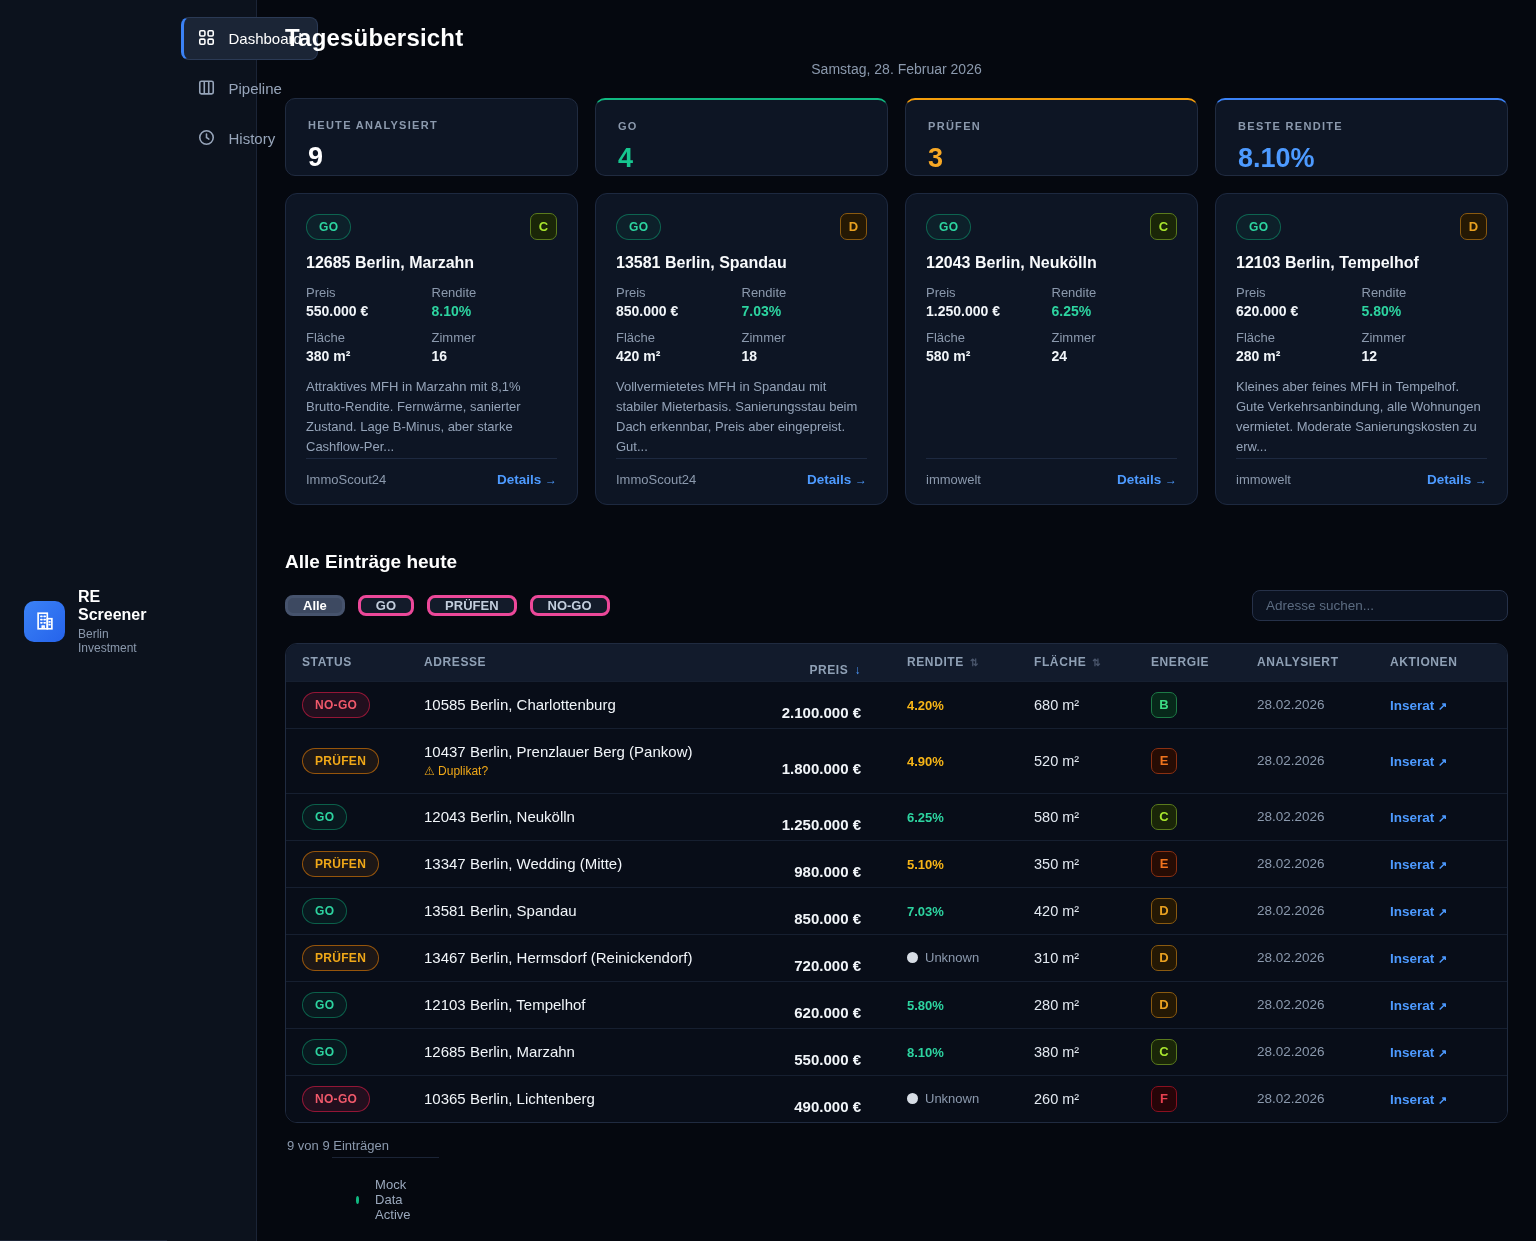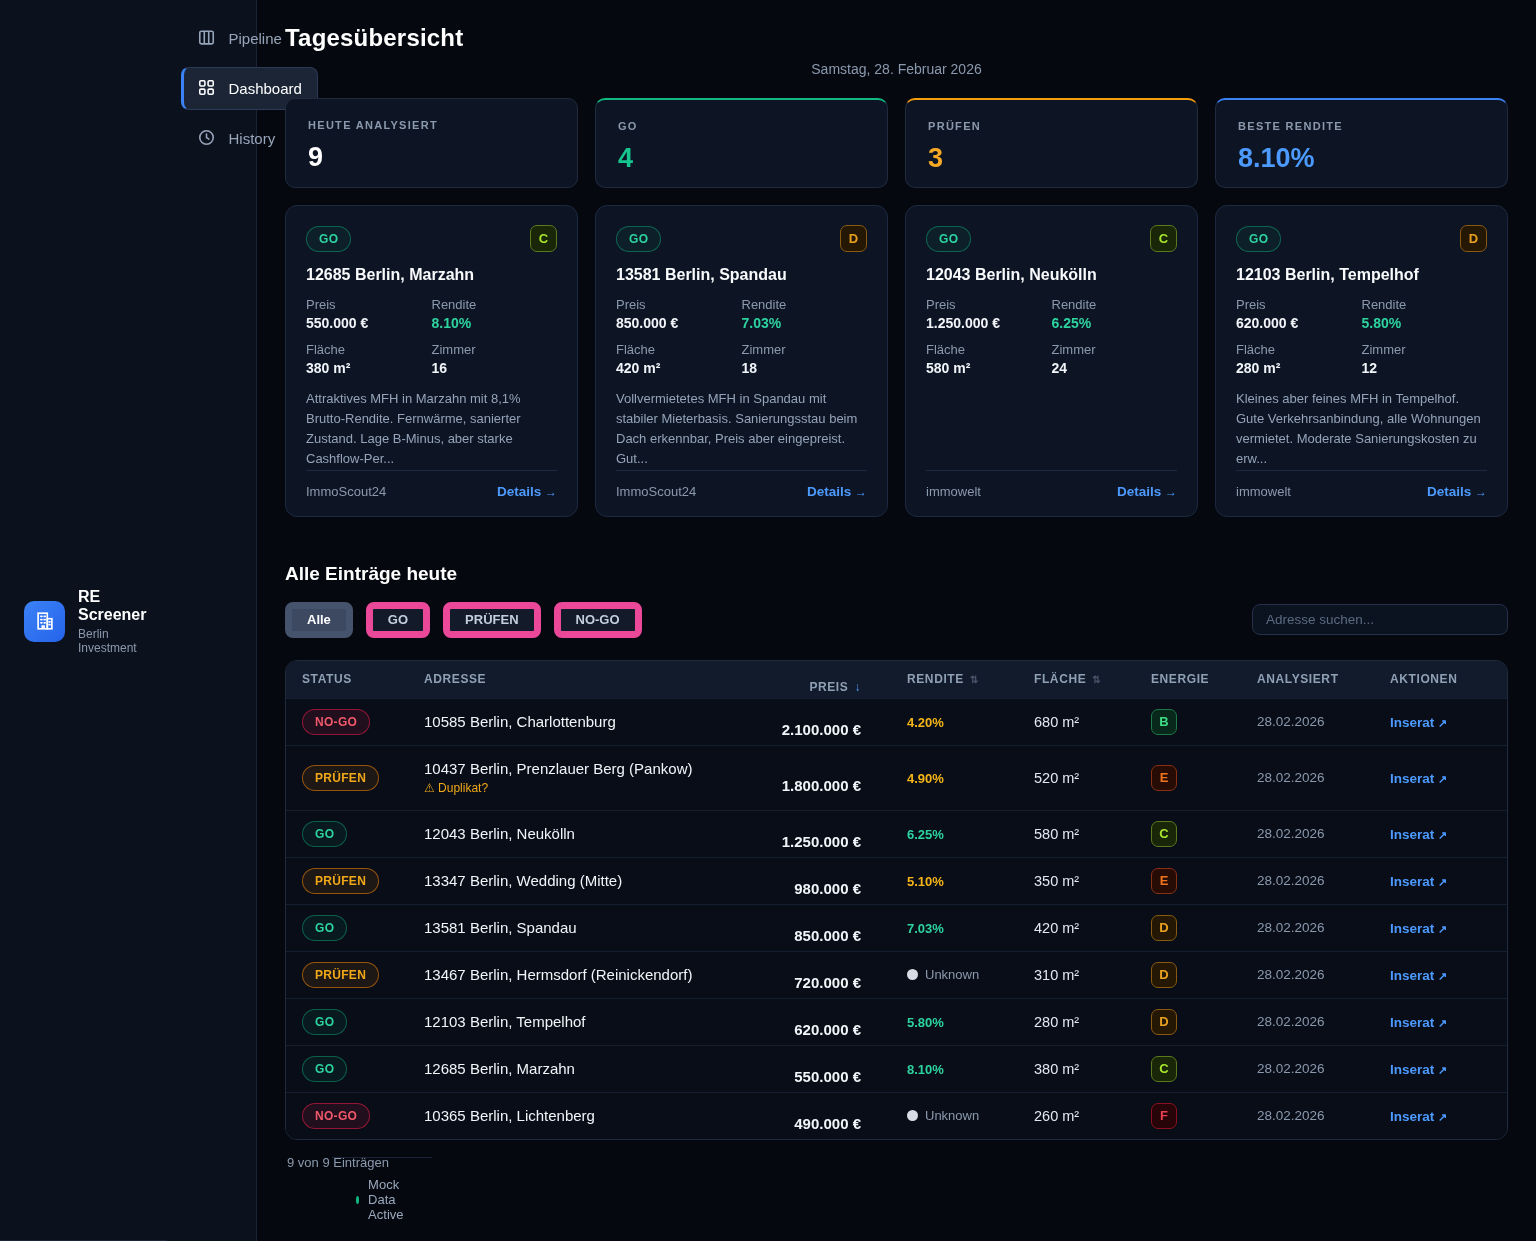--- a/index.html
+++ b/index.html
@@ -42,34 +42,34 @@
     background:#1b2536;
     border:1px solid #2b3a55;
     border-left:3px solid #3b82f6;
     padding-left:13px;
     color:#ffffff;
   }
   .sb-footer {
     margin-top:auto;
     border-top:1px solid #1b2436;
     padding:19px 24px;
-    display:flex; align-items:center; gap:9px;
+    display:flex; align-items:center; gap:16px;
     font-size:13px; color:#9aa8bc;
   }
   .green-dot { width:8px; height:8px; border-radius:50%; background:#10b981; }
 
   
   .main { flex:1; padding:24px 28px 0 28px; overflow:hidden; }
   .page-title { font-size:24px; font-weight:bold; color:#ffffff; letter-spacing:0.2px; }
   .page-date { font-size:14px; color:#8b99ad; margin-top:9px;text-align:center; }
 
   .stats-row { display:grid; grid-template-columns:repeat(4,1fr); gap:17px; margin-top:21px; }
   .stat-card {
     background:#0d1524; border:1px solid #202b40; border-radius:10px;
-    padding:20px 22px; height:90px;
+    padding:20px 22px; height:78px;
   }
   .stat-card.acc { border-top-width:2px; }
   .stat-label { font-size:11px; font-weight:bold; letter-spacing:1.3px; color:#8b99ad; }
   .stat-value { font-size:27px; font-weight:bold; margin-top:11px; color:#ffffff; }
 
   .section-title { font-size:19px; font-weight:bold; color:#ffffff; }
   .tp-title { margin-top:41px; }
   .picks-row { display:grid; grid-template-columns:repeat(4,1fr); gap:17px; margin-top:17px; }
   .pick-card {
     background:#0d1524; border:1px solid #1d2940; border-radius:12px;
@@ -97,22 +97,22 @@
     margin-top:auto; padding-top:13px; border-top:1px solid #1d2940;
     display:flex; justify-content:space-between; align-items:center;
   }
   .pick-source { font-size:13px; color:#8b99ad; }
   .details-link { font-size:13.5px; font-weight:bold; color:#4d9aff; cursor:pointer; }
   .details-link .arr { font-size:12px; }
 
   .entries-title { margin-top:46px; }
   .filters-row { display:flex; align-items:center; gap:13px; margin-top:17px; }
   .filter-btn {
-    height:36px; padding:0 15px; border-radius:8px;
-    background:#131b2a; border:7px solid #ec4899;
+    height:21px; padding:0 15px; border-radius:8px;
+    background:#131b2a; border:3px solid #ec4899;
     color:#c3cedd; font-size:13px; font-weight:bold;
     font-family:"Liberation Sans", sans-serif;
     display:flex; align-items:center; cursor:pointer;
   }
   .filter-btn.active { background:#3d4961; border-color:#46536d; color:#ffffff; }
   .search-input {
     margin-left:auto; width:256px; height:31px;
     background:#0b1220; border:1px solid #263149; border-radius:8px;
     color:#cbd5e1; font-size:13.5px; padding:0 13px; outline:none;
     font-family:"Liberation Sans", sans-serif;
@@ -178,35 +178,35 @@
         <path d="M7.5 7h1.2M11 7h1.2M7.5 10.5h1.2M11 10.5h1.2M7.5 14h1.2M11 14h1.2M16.5 13h1M16.5 16h1" stroke-linecap="round"></path>
         <path d="M9 20.5v-3h2v3"></path>
       </svg>
     </div>
     <div>
       <div class="app-name">RE Screener</div>
       <div class="app-sub">Berlin Investment</div>
     </div>
   </div>
   <nav class="nav" id="nav-list">
-      <div class="nav-item">
-        <span><svg width="19" height="19" viewBox="0 0 24 24" fill="none" stroke="currentColor" stroke-width="2">
-            <rect x="3.5" y="4" width="17" height="16" rx="2"></rect>
-            <path d="M9.2 4v16M14.8 4v16"></path>
-          </svg></span>
-        <span>Pipeline</span>
-      </div>
       <div class="nav-item active">
         <span><svg width="19" height="19" viewBox="0 0 24 24" fill="none" stroke="currentColor" stroke-width="2">
             <rect x="3.5" y="3.5" width="6.5" height="6.5" rx="1.5"></rect>
             <rect x="14" y="3.5" width="6.5" height="6.5" rx="1.5"></rect>
             <rect x="3.5" y="14" width="6.5" height="6.5" rx="1.5"></rect>
             <rect x="14" y="14" width="6.5" height="6.5" rx="1.5"></rect>
           </svg></span>
         <span>Dashboard</span>
+      </div>
+      <div class="nav-item">
+        <span><svg width="19" height="19" viewBox="0 0 24 24" fill="none" stroke="currentColor" stroke-width="2">
+            <rect x="3.5" y="4" width="17" height="16" rx="2"></rect>
+            <path d="M9.2 4v16M14.8 4v16"></path>
+          </svg></span>
+        <span>Pipeline</span>
       </div>
       <div class="nav-item">
         <span><svg width="19" height="19" viewBox="0 0 24 24" fill="none" stroke="currentColor" stroke-width="2">
             <circle cx="12" cy="12" r="8.5"></circle>
             <path d="M12 7.5V12l3 2" stroke-linecap="round"></path>
           </svg></span>
         <span>History</span>
       </div>
     </nav>
   <div class="sb-footer">

